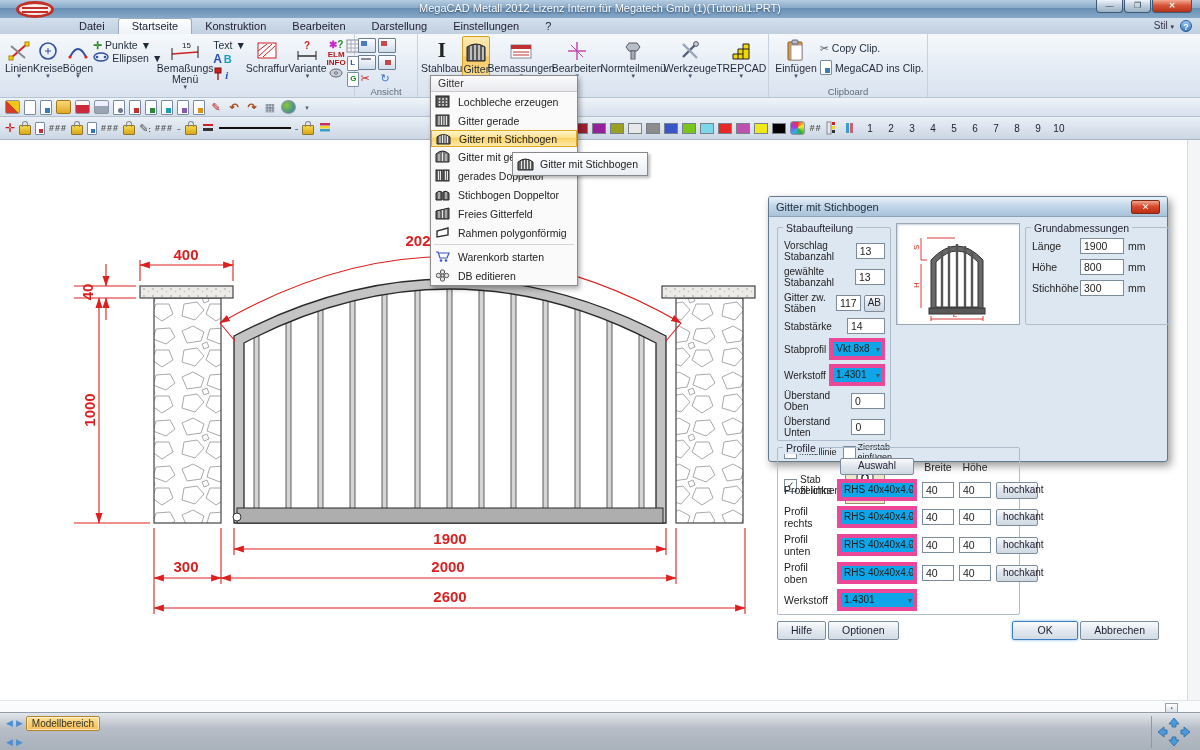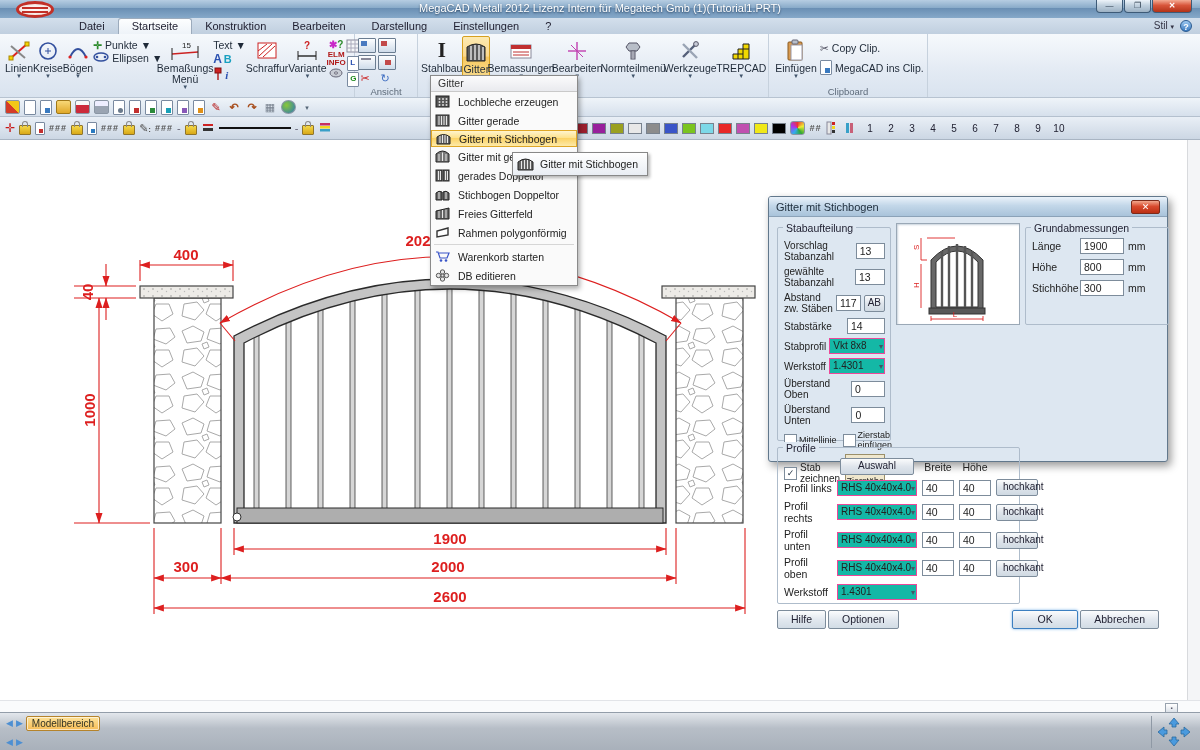--- a/index.html
+++ b/index.html
@@ -90,21 +90,21 @@
     background:linear-gradient(#eaf2fa,#c3d7e9 45%,#a9c3da);border-bottom:1px solid #8ba2b8;border-radius:2px 2px 0 0;}
   .dlg-close{margin-left:auto;width:29px;height:14px;border:1px solid #7c2a1a;border-radius:2px;color:#fff;font-size:9px;
     line-height:12px;text-align:center;background:linear-gradient(#f2a88e,#d94a2e 45%,#bb2f13);box-sizing:border-box;}
   .dlg-body{padding:6px 8px 4px;}
   .dlg-grid{display:grid;grid-template-columns:114px 124px 144px;grid-template-rows:102px 110px;column-gap:5px;row-gap:6px;}
   .preview{border:1px solid #9aa8b6;background:#fff;box-shadow:inset 1px 1px 2px #c8d2dc;}
   .gbox{position:relative;border:1px solid #aebccb;border-radius:2px;padding:10px 5px 3px 6px;box-sizing:border-box;}
   .gbox>.legend{position:absolute;top:-6px;left:5px;background:#dde7f1;padding:0 3px;font-size:10.5px;color:#223;}
   .frow{display:flex;align-items:center;margin-bottom:5px;gap:4px;font-size:10.5px;}
   .fld{background:#fff;border:1px solid #7d8c9b;height:14px;line-height:14px;padding:0 3px;font-size:10.5px;box-sizing:content-box;}
-  .combo{position:relative;background:#14b8a6;border:1px solid #ec4899;height:14px;line-height:14px;padding:0 12px 0 3px;font-size:10px;white-space:nowrap;overflow:hidden;}
+  .combo{position:relative;background:#0ea5e9;border:4px solid #ec4899;height:14px;line-height:14px;padding:0 12px 0 3px;font-size:10px;white-space:nowrap;overflow:hidden;}
   .combo:after{content:'▾';position:absolute;right:1px;top:1px;font-size:8px;color:#456;}
   .sbtn{border:1px solid #7d8c9b;border-radius:2px;background:linear-gradient(#fafbfc,#dfe5ec 50%,#cfd9e2);
     font-size:10px;height:15px;line-height:14px;padding:0 6px;text-align:center;color:#223;}
   .cb{width:11px;height:11px;background:#fff;border:1px solid #7d8c9b;font-size:9px;line-height:10px;text-align:center;color:#234;flex:none;}
   .dlgbtn{border:1px solid #7d8c9b;border-radius:2px;background:linear-gradient(#fbfcfd,#e2e8ef 50%,#d2dce5);
     font-size:10.5px;height:17px;line-height:16px;padding:0 13px;color:#223;}
   .dlgbtn.def{border:1px solid #3c7fc0;box-shadow:0 0 3px #7ab4e8;}
   .zierbtn{width:46px;height:36px;background:#efe7cd;border:1px solid #9a8f6a;display:flex;flex-direction:column;align-items:center;justify-content:center;font-size:9px;gap:1px;}
   .pgrid{display:grid;grid-template-columns:48px 80px 32px 32px 42px;column-gap:5px;row-gap:4px;align-items:center;font-size:10.5px;}
   .stabrow{display:flex;align-items:center;justify-content:space-between;margin-bottom:4px;font-size:10px;gap:3px;}
@@ -854,21 +854,21 @@
           <span class="legend">Stabaufteilung</span>
           <div class="stabrow">
               <span>Vorschlag Stabanzahl</span>
               <span class="fld" style="width:30px;">13</span>
             </div>
           <div class="stabrow">
               <span>gewählte Stabanzahl</span>
               <span class="fld" style="width:30px;">13</span>
             </div>
           <div class="stabrow">
-              <span>Abstand zw. Stäben</span>
+              <span>Gitter zw. Stäben</span>
               <span class="fld" style="width:24px;">117</span>
               <span class="sbtn" style="padding:0 3px;">AB</span>
             </div>
           <div class="stabrow">
               <span>Stabstärke</span>
               <span class="fld" style="width:30px;">14</span>
             </div>
           <div class="stabrow">
               <span>Stabprofil</span>
               <span class="combo" style="width:48px;">Vkt 8x8</span>

